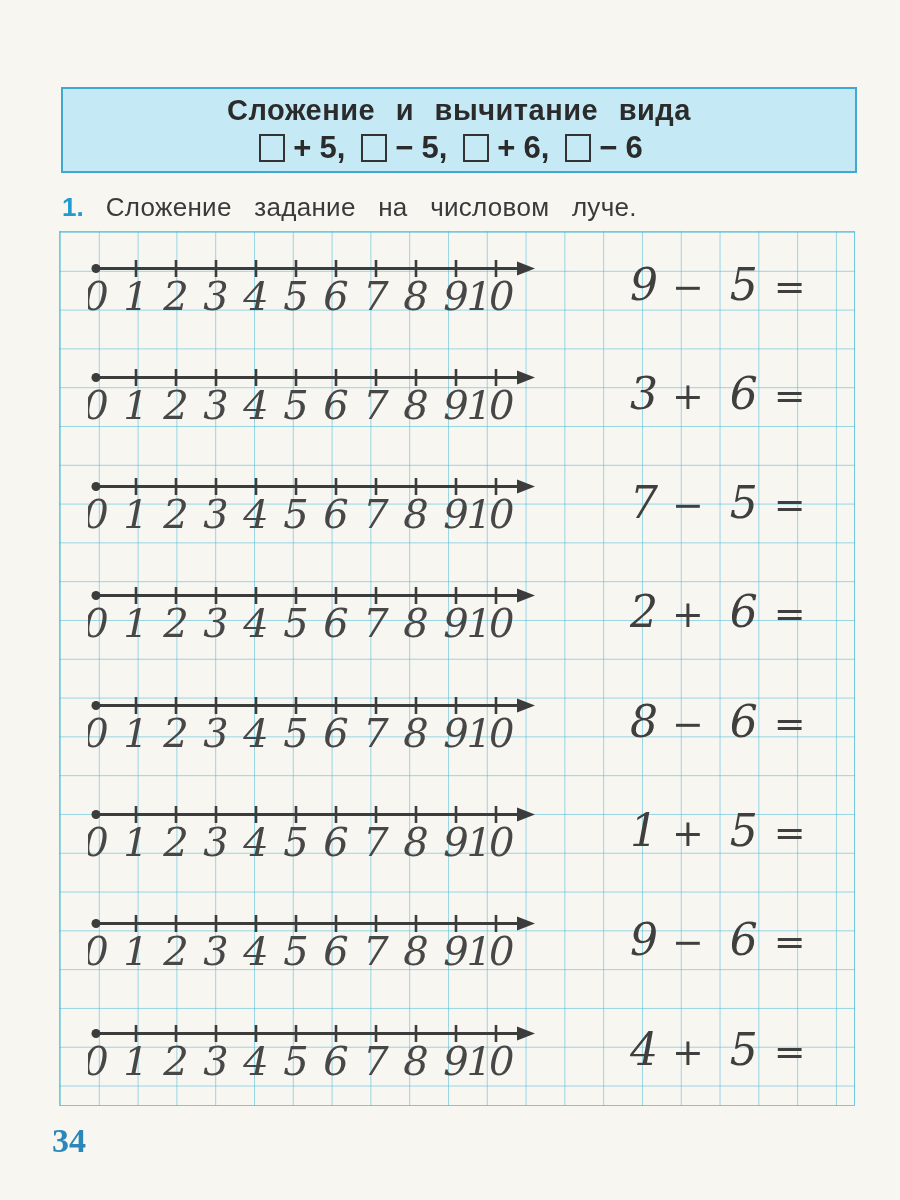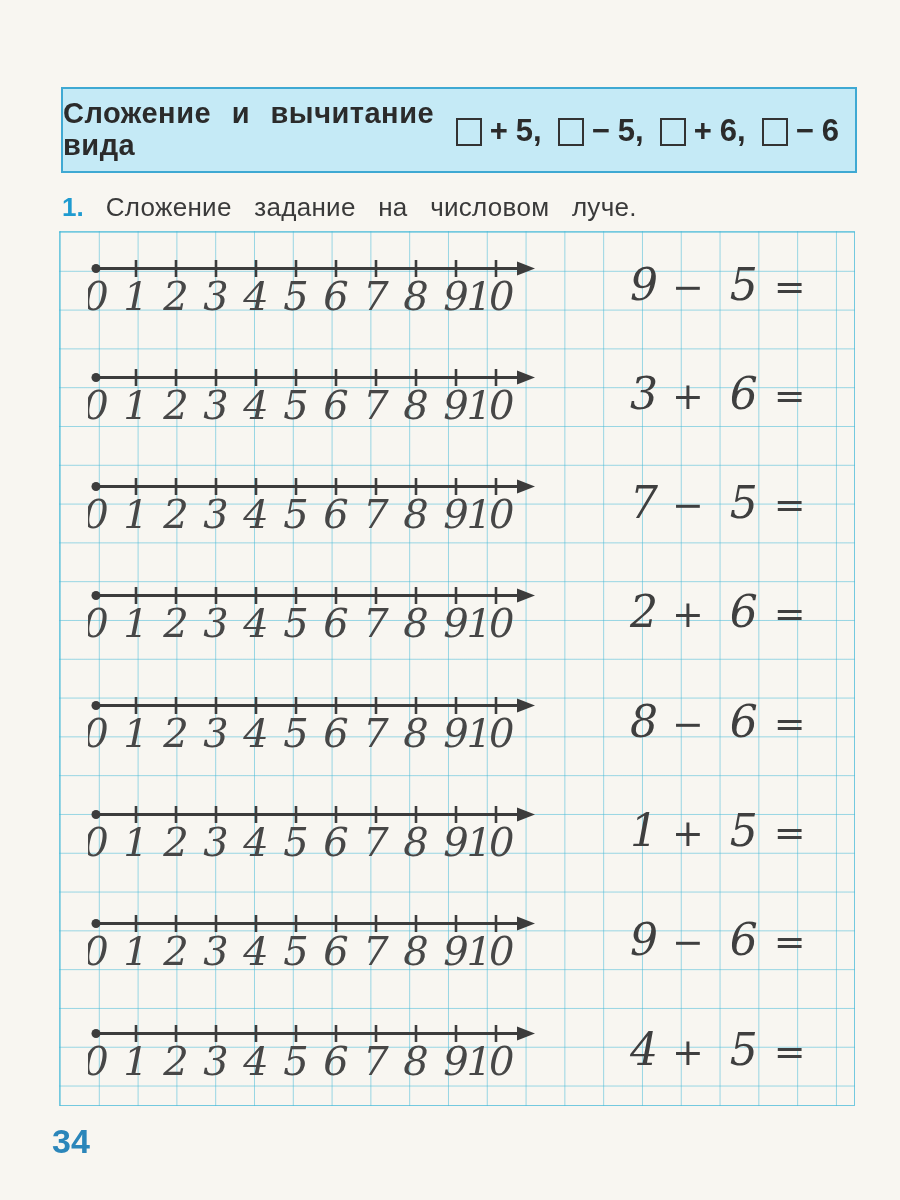--- a/index.html
+++ b/index.html
@@ -10,21 +10,21 @@
     position:relative;
     overflow:hidden;
   }
   .page{position:absolute;inset:0;}
 
   
   .header-box{
     position:absolute;left:61px;top:87px;width:792px;height:82px;
     background:#c5eaf6;
     border:2px solid #3fa9d3;
-    display:flex;flex-direction:row;align-items:center;
+    display:flex;flex-direction:column;align-items:center;justify-content:center;
     gap:2px;
   }
   .header-title{
     font-size:29px;font-weight:bold;color:#2b2b2b;
     word-spacing:12px;letter-spacing:.5px;line-height:1.1;
   }
   .header-pattern{
     display:flex;align-items:center;font-size:31px;font-weight:bold;color:#2b2b2b;
     line-height:1.1;margin-top:3px;
   }
@@ -71,21 +71,21 @@
     display:flex;align-items:baseline;white-space:nowrap;
   }
   .expr-a{}
   .expr-op{margin-left:14px;font-size:38px;}
   .expr-b{margin-left:26px;}
   .expr-eq{margin-left:16px;font-size:38px;}
 
   
   .page-number{
     position:absolute;left:52px;top:1122px;
-    font-size:34px;font-weight:bold;color:#2b86ba;
+    font-size:34px;font-weight:bold;color:#2b86ba;font-family:Liberation Serif, serif;
   }
 </style>
 </head>
 <body>
 
 <div class="page">
 
   <div class="header-box">
     <div class="header-title">Сложение и вычитание вида</div>
     <div class="header-pattern">

